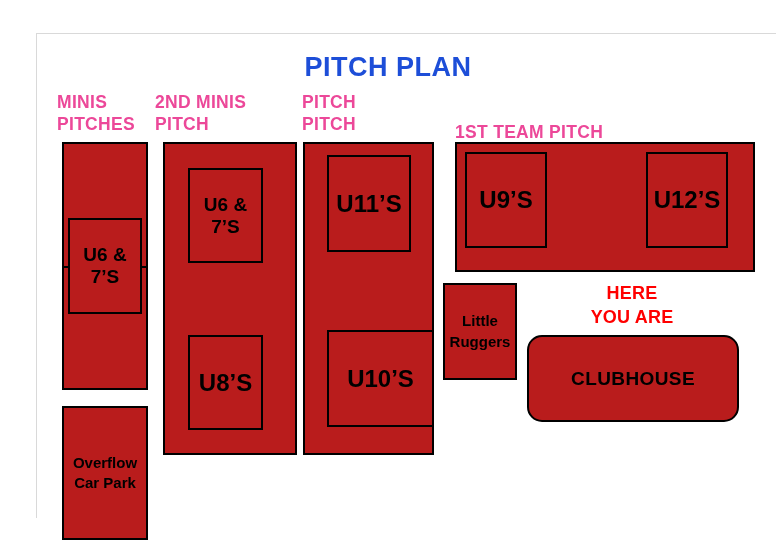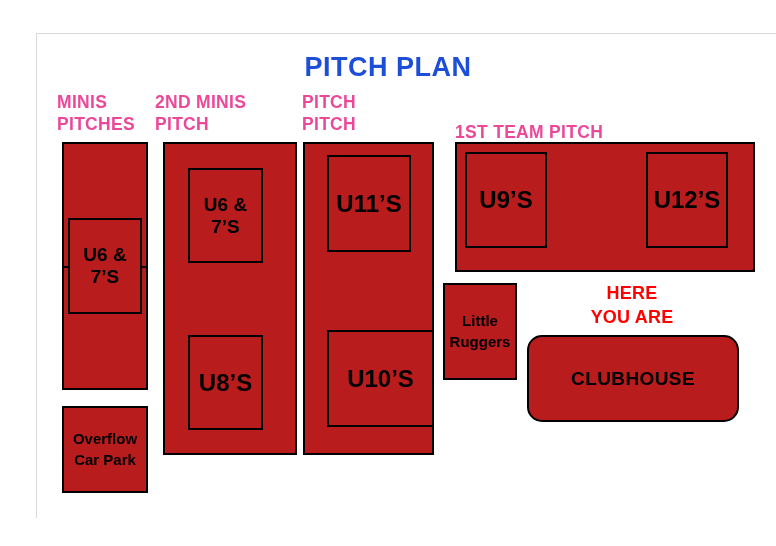--- a/index.html
+++ b/index.html
@@ -115,21 +115,21 @@
   <div class="label hdr" style="left:455px; top:122px; width:300px;">1ST TEAM PITCH</div>
 
   <div class="box" style="left:62px; top:142px; width:86px; height:136px;"></div>
   <div class="box" style="left:62px; top:266px; width:86px; height:124px;"></div>
 
   <div class="box stack2" style="left:68px; top:218px; width:74px; height:96px;">
     <span class="pitch-label" style="font-size:19px;">U6 &amp;</span>
     <span class="pitch-label" style="font-size:19px;">7’S</span>
   </div>
 
-  <div class="box stack2" style="left:62px; top:406px; width:86px; height:87px;">
+  <div class="box stack2" style="left:62px; top:406px; width:86px; height:134px;">
     <span class="small-box-text">Overflow</span>
     <span class="small-box-text">Car Park</span>
   </div>
 
   <div class="box" style="left:163px; top:142px; width:134px; height:313px;"></div>
   <div class="box stack2" style="left:188px; top:168px; width:75px; height:95px;">
     <span class="pitch-label" style="font-size:19px;">U6 &amp;</span>
     <span class="pitch-label" style="font-size:19px;">7’S</span>
   </div>
   <div class="box" style="left:188px; top:335px; width:75px; height:95px;">

